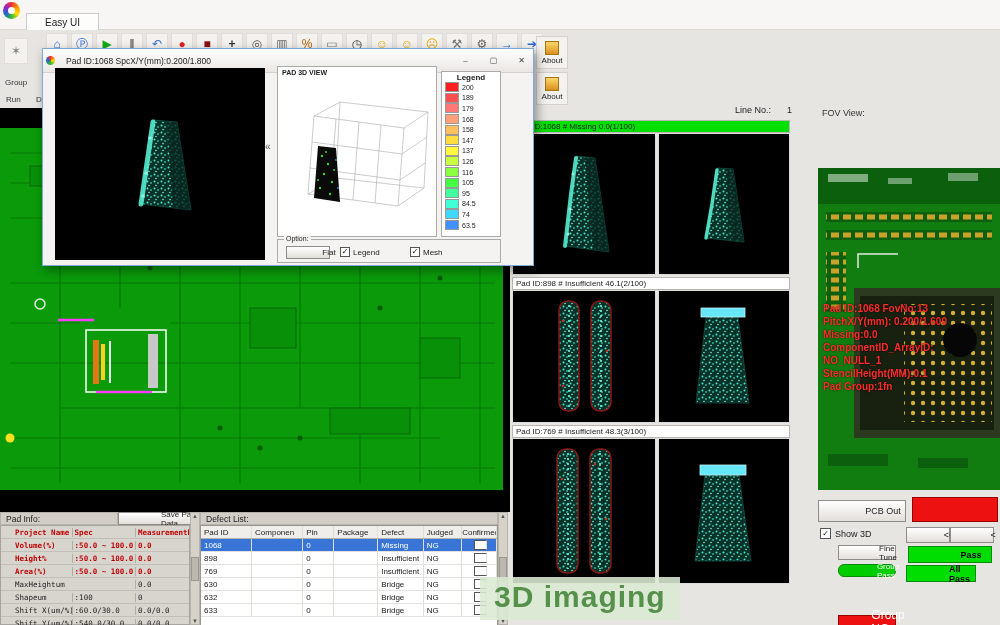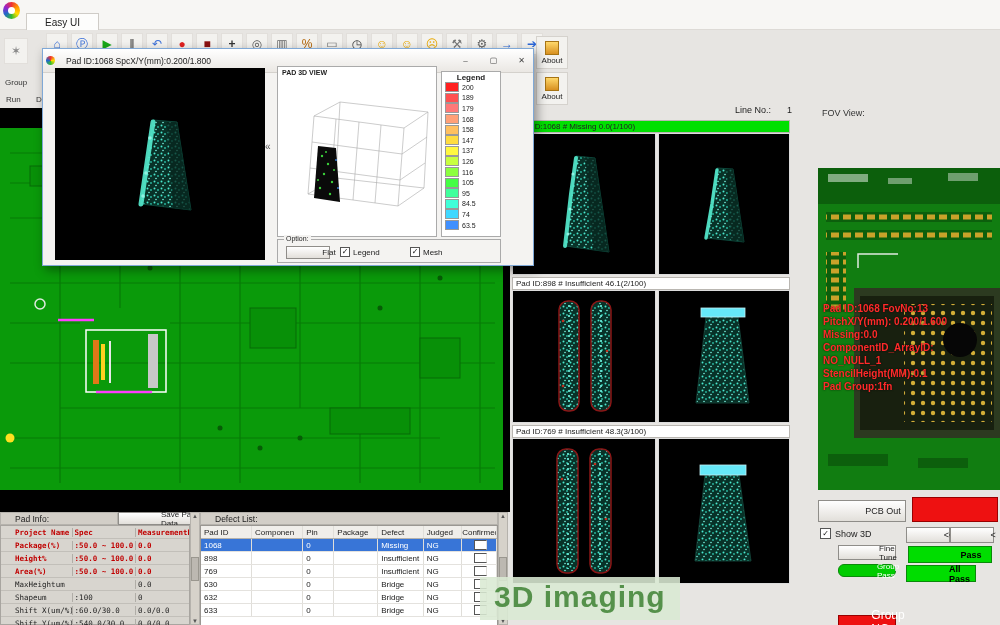--- a/index.html
+++ b/index.html
@@ -30,21 +30,21 @@
   .lg-row{display:flex;align-items:center;height:10.6px;font-size:7px;padding-left:3px;gap:3px;}
   .lg-sw{width:12px;height:8px;border:1px solid #999;}
   
   .tile-hdr{height:13px;font-size:8px;display:flex;align-items:center;padding-left:3px;background:#fff;border:1px solid #b9b6b1;}
   .tile-hdr.sel{background:#00e000;}
   .img-frame{background:#000;border:1px solid #dcdcdc;}
   
   .fov-title{font-size:9px;color:#333;}
   .fov-overlay{position:absolute;left:5px;top:134px;font-size:10px;font-weight:bold;color:#ff2a2a;line-height:13px;text-shadow:0 0 2px rgba(0,0,0,.8);}
   
-  .panelbar{background:#d2cec7;border:1px solid #b5b2ac;font-size:8.5px;display:flex;align-items:center;padding-left:14px;}
+  .panelbar{background:#d2cec7;border:1px solid #b5b2ac;font-size:8.5px;display:flex;align-items:center;padding-left:5px;}
   .pi-table{background:#d8d5cf;border:1px solid #a8a5a0;font-family:"DejaVu Sans Mono",monospace;font-size:7.5px;}
   .pi-row{display:flex;height:12px;align-items:center;border-bottom:1px solid #c2bfb9;}
   .pi-row span{display:block;overflow:hidden;white-space:nowrap;}
   .pi-name{width:62px;padding-left:14px;}
   .pi-spec{width:66px;border-left:1px solid #b0ada7;padding-left:2px;}
   .pi-res{width:56px;border-left:1px solid #b0ada7;padding-left:2px;}
   .pi-red{color:#c00000;font-weight:bold;}
   .dl-table{background:#fff;border:1px solid #9a9792;font-size:8px;}
   .dl-row{display:flex;height:12px;align-items:center;border-bottom:1px solid #e4e2de;}
   .dl-row.hdr{background:#f0eeea;border-bottom:1px solid #b5b2ac;height:12px;}
@@ -303,21 +303,21 @@
   <div class="abs btn" style="left:118px;top:512px;width:80px;height:13px;font-size:8px;">
       <span>Save Pad Data</span>
     </div>
   <div class="abs pi-table" style="left:0;top:525px;width:190px;height:100px;">
     <div class="pi-row pi-red">
       <span class="pi-name">Project Name</span>
       <span class="pi-spec">Spec</span>
       <span class="pi-res">MeasurementRes</span>
     </div>
     <div class="pi-row pi-red">
-      <span class="pi-name">Package(%)</span>
+      <span class="pi-name">Volume(%)</span>
         <span class="pi-spec">:50.0 ~ 100.0</span>
         <span class="pi-res">0.0</span>
     </div>
     <div class="pi-row pi-red">
       <span class="pi-name">Height%</span>
         <span class="pi-spec">:50.0 ~ 100.0</span>
         <span class="pi-res">0.0</span>
     </div>
     <div class="pi-row pi-red">
       <span class="pi-name">Area(%)</span>

